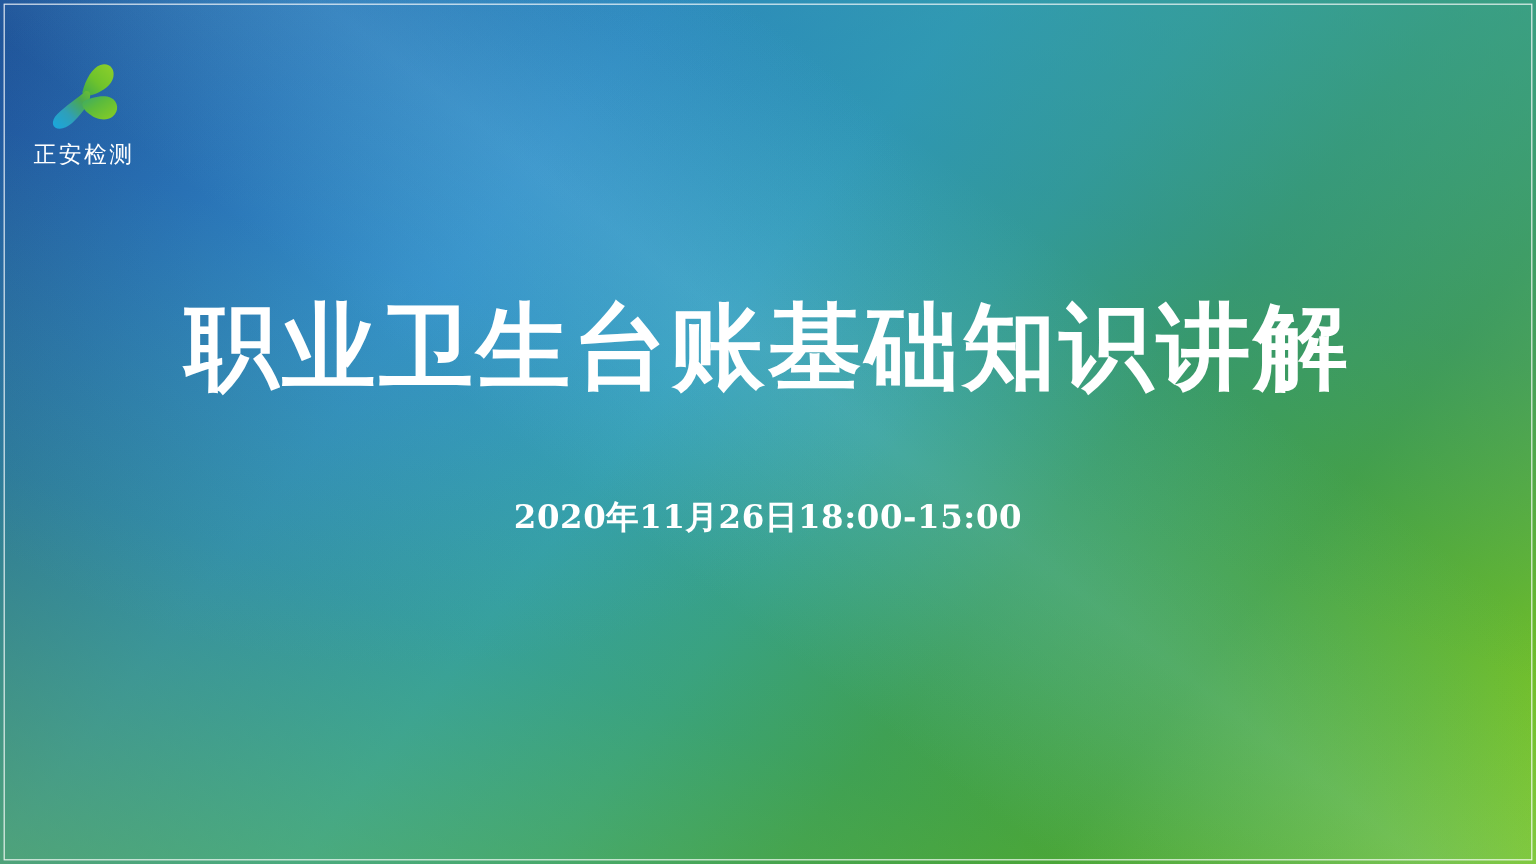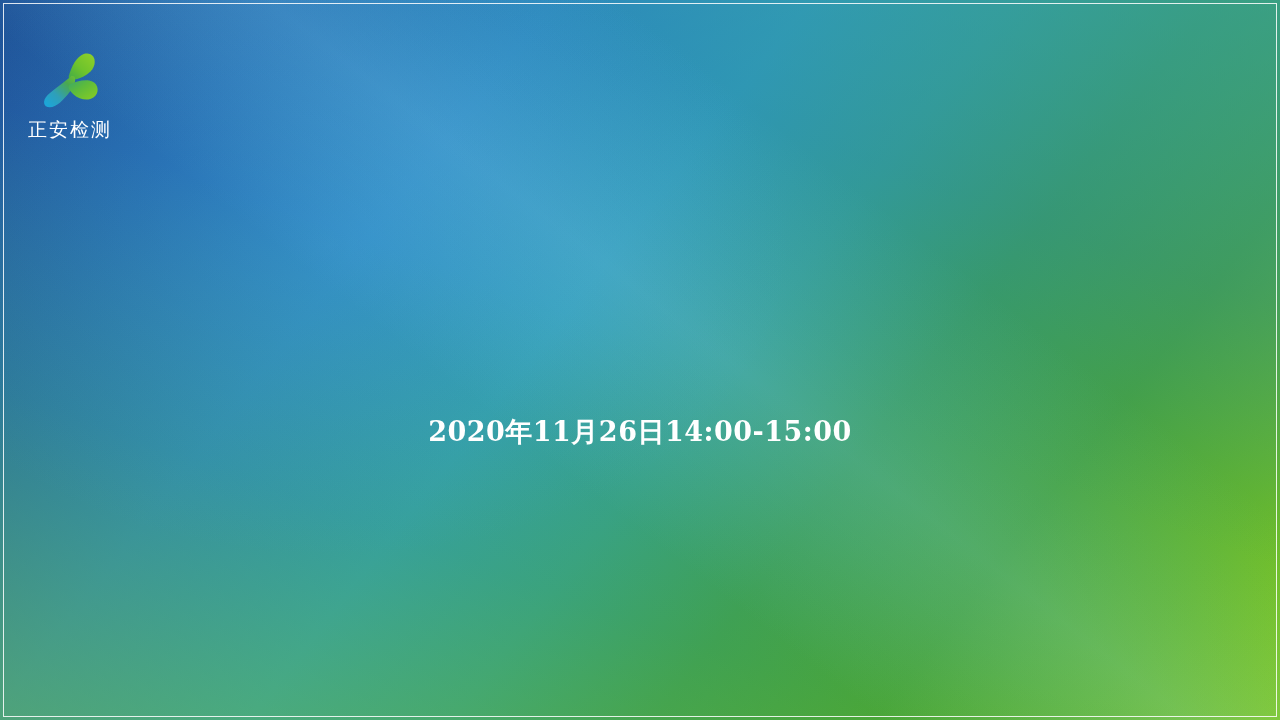--- a/index.html
+++ b/index.html
@@ -188,18 +188,21 @@
         <path d="M48 46 C52 30 60 17 69 14 C79 11 86 18 84 28 C82 38 72 44 62 48 C56 50 50 51 48 46 Z" fill="url(#gradTop)"></path>
 
         <path d="M52 44 C44 52 28 62 19 71 C11 79 13 88 22 88 C31 88 41 78 50 66 C56 58 59 50 56 45 Z" fill="url(#gradLeft)"></path>
 
         <path d="M50 56 C58 52 72 48 81 52 C90 56 91 68 83 74 C75 80 63 77 55 70 C49 65 46 59 50 56 Z" fill="url(#gradRight)"></path>
       </svg>
     </span>
     <span class="logo-text">正安检测</span>
   </div>
 
+  <div class="title-block">
+    <h1 class="main-title">职业卫生台账基础知识讲解</h1>
+  </div>
 
   <div class="subtitle-block">
-    <p class="subtitle">2020年11月26日14:00-15:00</p>
+    <p class="subtitle">2020年11月26日18:00-15:00</p>
   </div>
 
 </div>
 
 </body></html>

